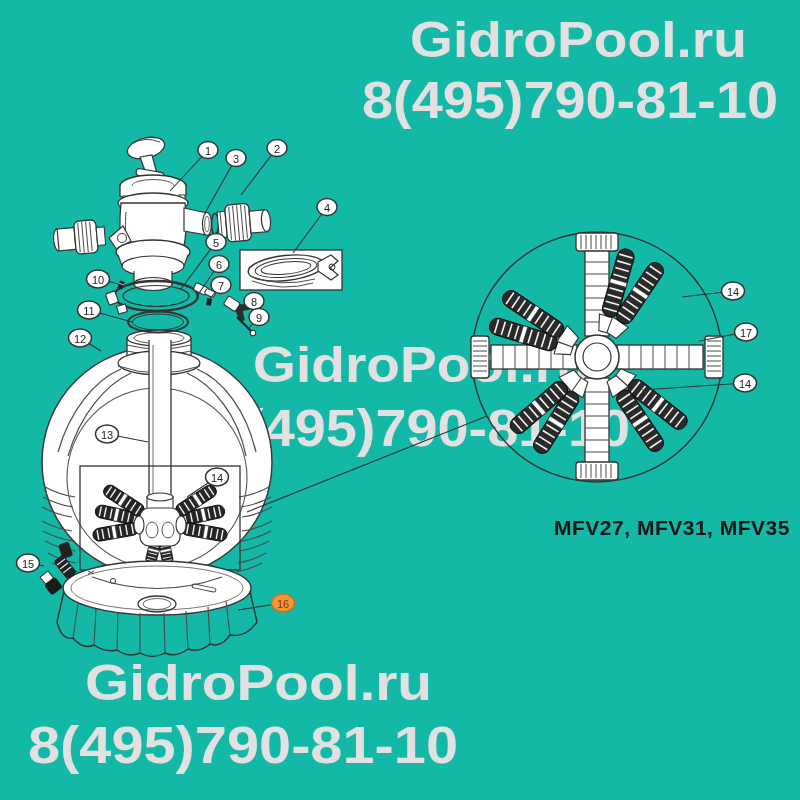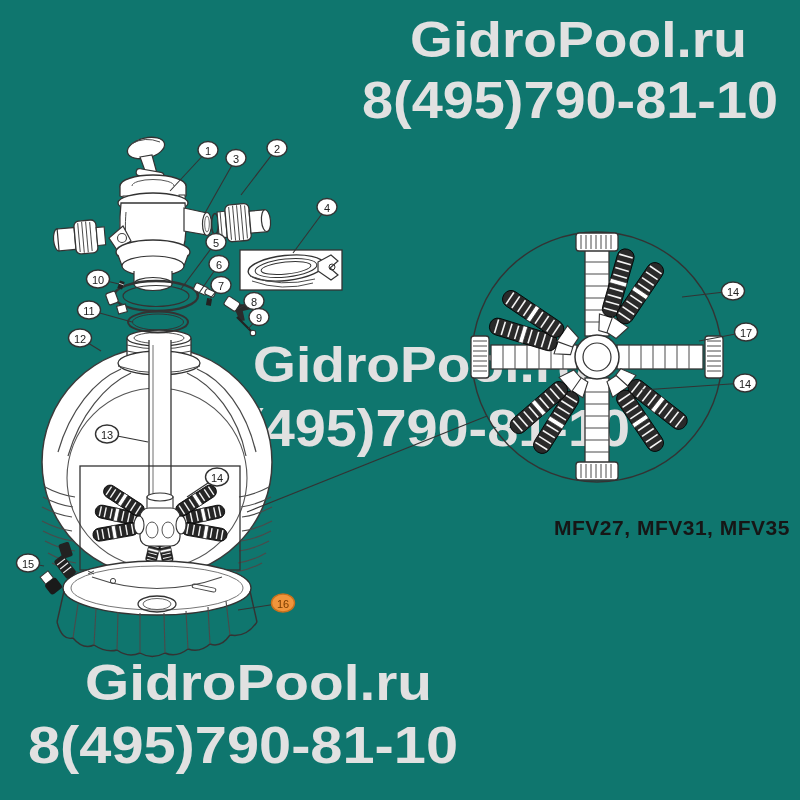--- a/index.html
+++ b/index.html
@@ -1,16 +1,16 @@
 <!DOCTYPE html>
 <html><head>
 <meta charset="utf-8">
 <style>
   html,body{margin:0;padding:0;background:#fff;}
-  #stage{position:relative;width:800px;height:800px;background:#0f766e;overflow:hidden;}
+  #stage{position:relative;width:800px;height:800px;background:#14b8a6;overflow:hidden;}
   svg{display:block;}
   .wm{font-family:"Liberation Sans",sans-serif;font-weight:700;font-size:50px;fill:#e1e1e1;}
   .wm2{font-size:52px;}
   .caption{font-family:"Liberation Sans",sans-serif;font-weight:700;font-size:21px;letter-spacing:.5px;fill:#161616;text-anchor:middle;}
   .callout-num{font-family:"Liberation Sans",sans-serif;font-size:11px;fill:#222;text-anchor:middle;dominant-baseline:central;}
   .callout-num.hl{fill:#7a3c00;}
   .ln{stroke:#333;fill:none;}
   .thin{stroke:#4a4a4a;fill:none;}
   .wht{fill:#fff;stroke:#333;}
 </style>

